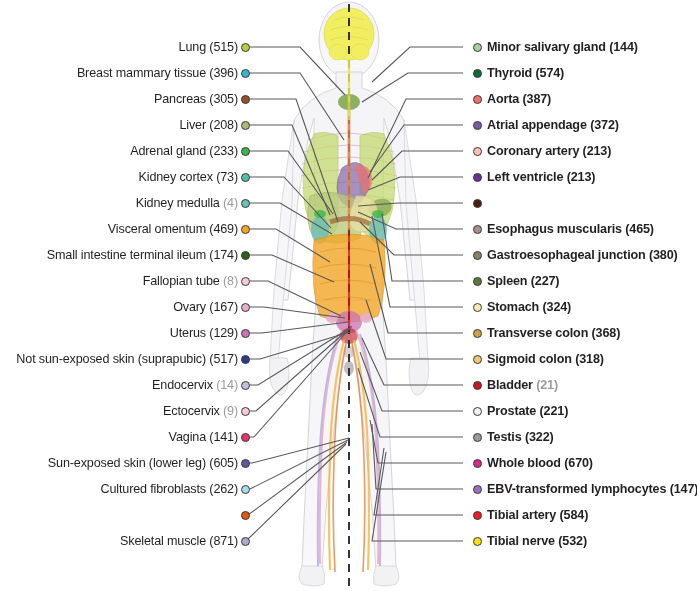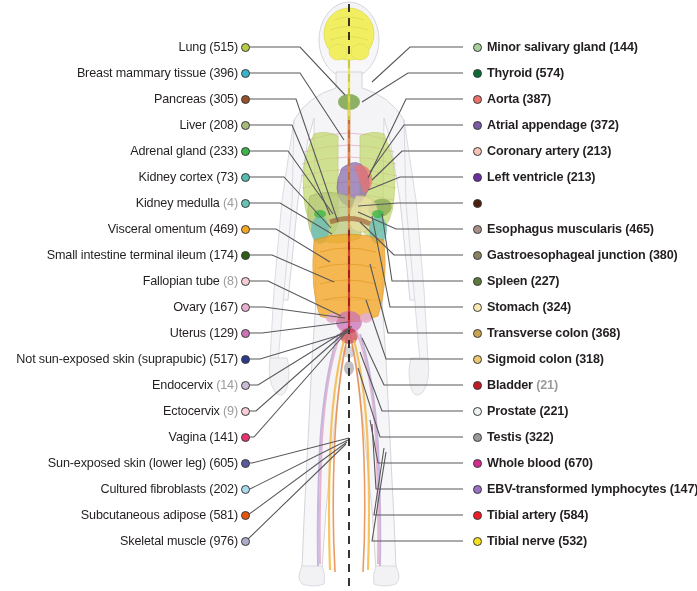--- a/index.html
+++ b/index.html
@@ -295,29 +295,28 @@
     </div>
     <div class="row" style="top:428px">
       <span class="lbl">Vagina <span class="cnt">(141)</span></span>
       <span class="dot" style="background: rgb(232, 51, 110);"></span>
     </div>
     <div class="row" style="top:454px">
       <span class="lbl">Sun-exposed skin (lower leg) <span class="cnt">(605)</span></span>
       <span class="dot" style="background: rgb(90, 90, 158);"></span>
     </div>
     <div class="row" style="top:480px">
-      <span class="lbl">Cultured fibroblasts <span class="cnt">(202)</span></span>
+      <span class="lbl">Cultured fibroblasts <span class="cnt">(262)</span></span>
       <span class="dot" style="background: rgb(168, 220, 237);"></span>
     </div>
     <div class="row" style="top:506px">
-      <span class="lbl">Subcutaneous adipose <span class="cnt">(581)</span></span>
       <span class="dot" style="background: rgb(232, 84, 12);"></span>
     </div>
     <div class="row" style="top:532px">
-      <span class="lbl">Skeletal muscle <span class="cnt">(976)</span></span>
+      <span class="lbl">Skeletal muscle <span class="cnt">(871)</span></span>
       <span class="dot" style="background: rgb(172, 171, 201);"></span>
     </div>
   </div>
 
   <div class="col" id="col-right">
     <div class="row" style="top:38px">
       <span class="dot" style="background: rgb(168, 207, 154);"></span>
       <span class="lbl">Minor salivary gland <span class="cnt">(144)</span></span>
     </div>
     <div class="row" style="top:64px">

